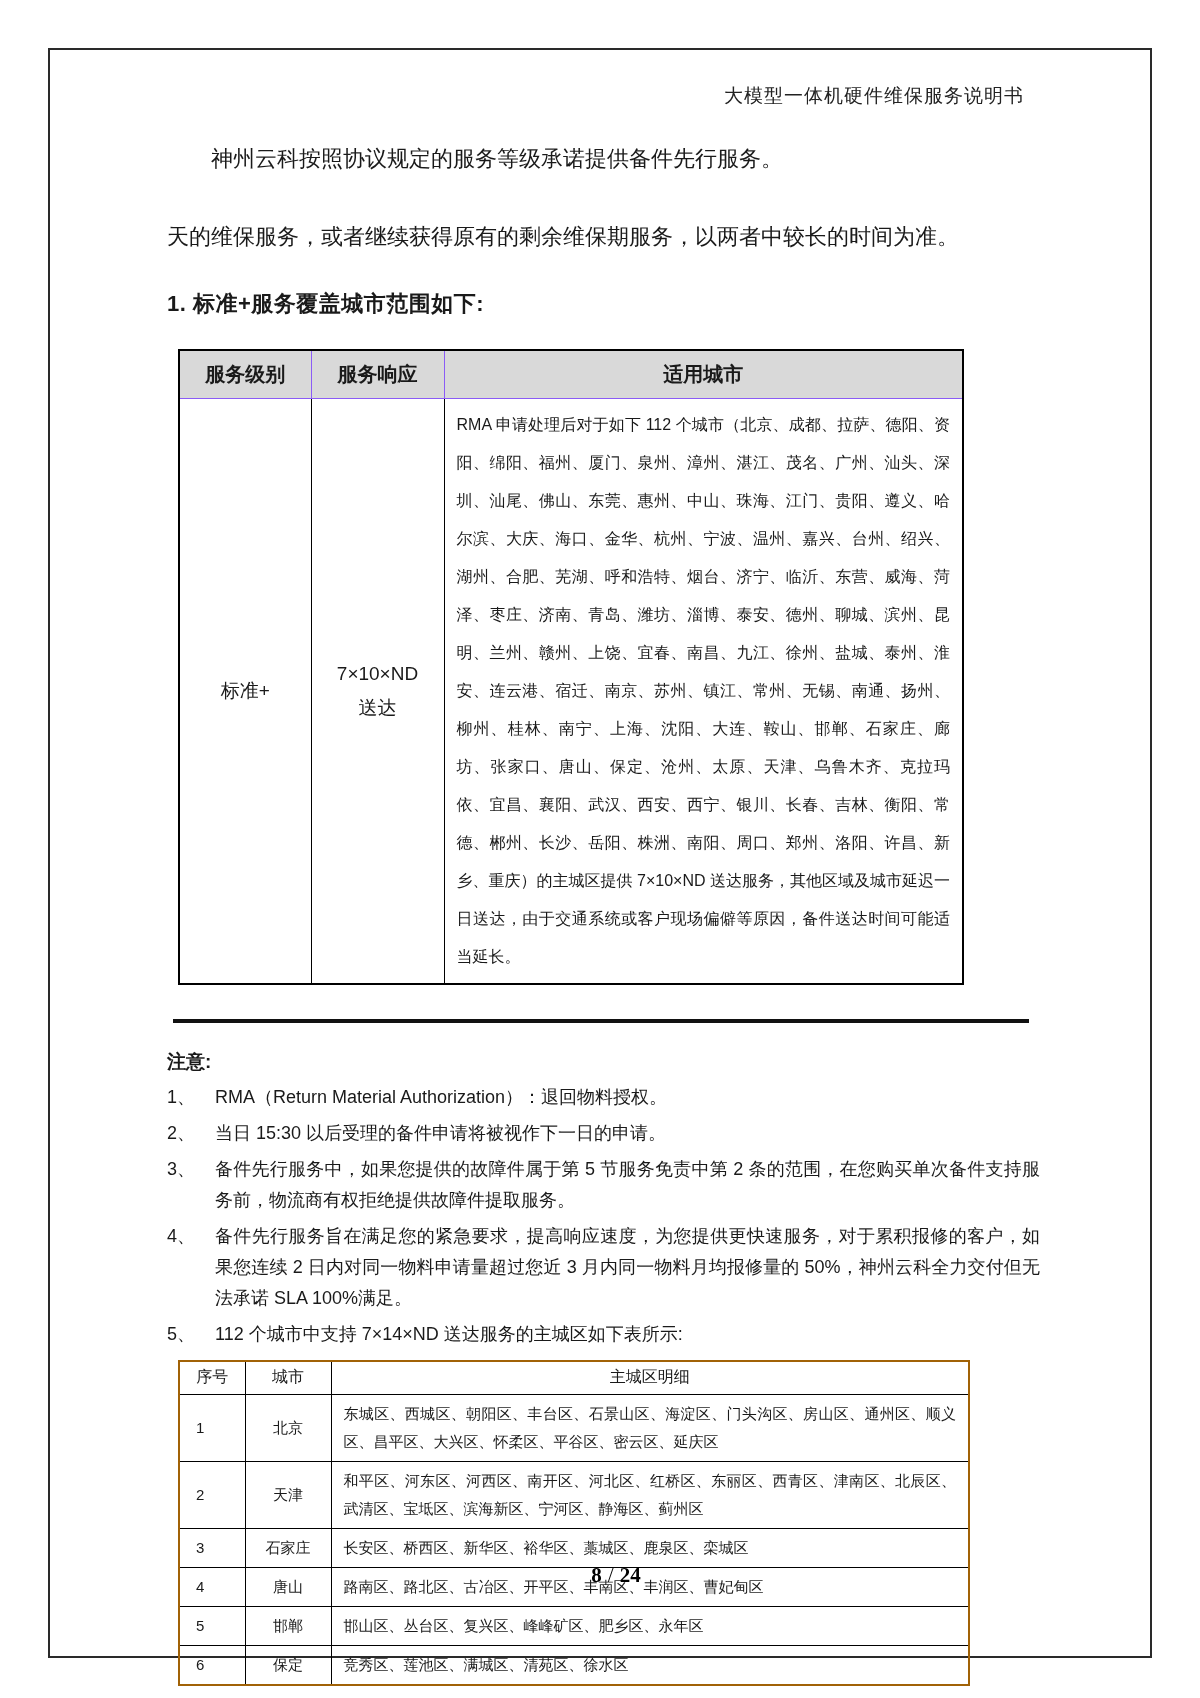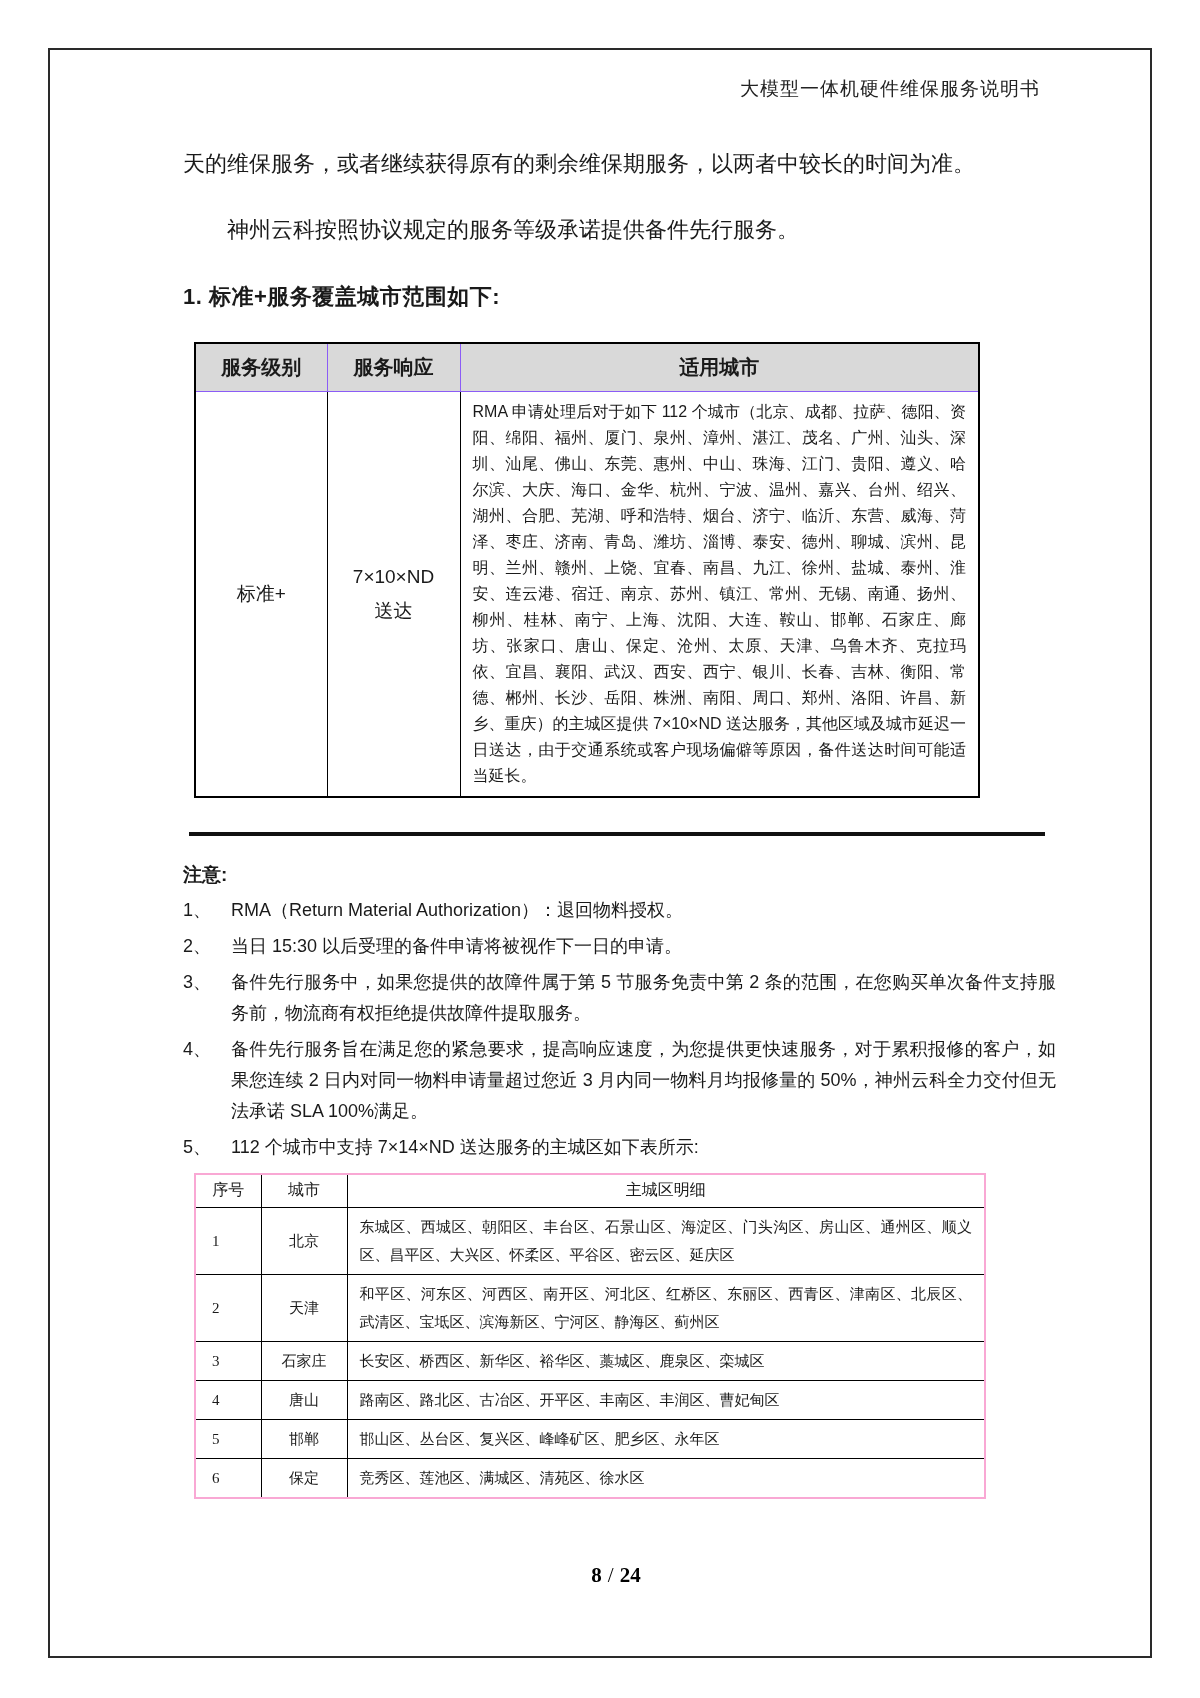--- a/index.html
+++ b/index.html
@@ -4,48 +4,48 @@
 <style>
   * { margin:0; padding:0; box-sizing:border-box; }
   html,body { background:#e8e8e8; }
   .page {
     position:relative; width:1200px; height:1698px; background:#fff;
     font-family:"Liberation Sans", sans-serif; color:#1a1a1a; overflow:hidden;
     margin:0 auto;
   }
   .frame { position:absolute; top:48px; left:48px; right:48px; bottom:40px;
     border:2px solid #2a2a2a; pointer-events:none; }
-  .content { position:absolute; left:167px; top:0; width:873px;margin-left:16px; }
+  .content { position:absolute; left:167px; top:7px; width:873px; }
 
   .doc-header { margin-top:76px; text-align:right; padding-right:16px;
     font-family:"Liberation Serif", serif; font-size:19px; letter-spacing:1px; color:#222; }
 
   .para { margin-top:46px; font-size:22px; line-height:32px; }
   .para.indent { margin-top:34px; text-indent:2em; }
 
   .section-heading { margin-top:36px; font-size:22px; font-weight:bold; letter-spacing:0.5px; }
 
   table { border-collapse:collapse; table-layout:fixed; }
   .service-table { margin-top:30px; margin-left:11px; width:784px; border:2px solid #000; }
   .service-table th { background:var(--thbg,#d9d9d9); border:1px solid #8b5cf6;
     font-size:20px; font-weight:bold; height:48px; text-align:center; }
   .service-table td { border:1px solid #000; vertical-align:middle; }
   .level-cell { text-align:center; font-size:19px; }
   .response-cell { text-align:center; font-size:19px; line-height:34px; }
-  .cities-cell { font-size:16px; line-height:26px; padding:7px 12px;
+  .cities-cell { font-size:16px; line-height:38px; padding:7px 12px;
     text-align:justify; vertical-align:top; }
 
   .thick-rule { margin-top:34px; margin-left:6px; width:856px; height:4px; background:#111; }
 
   .notes-label { margin-top:24px; font-size:19px; font-weight:bold; line-height:30px; }
   .note-item { display:flex; margin-top:5px; font-size:18px; line-height:31px; }
   .note-num { width:48px; flex:none; }
   .note-text { flex:1; text-align:justify; }
 
-  .district-table { margin-top:10px; margin-left:11px; width:790px; border:2px solid #f9a8d4; font-size:15px;font-family:Liberation Serif, serif; }
+  .district-table { margin-top:10px; margin-left:11px; width:790px; border:2px solid #a16207; font-size:15px; }
   .district-table th { border:1px solid #000; font-size:16px; font-weight:normal;
     height:34px; text-align:center; }
   .district-table td { border:1px solid #000; padding:5px 12px; line-height:28px; vertical-align:middle; }
   td.serial-cell { padding-left:16px; }
   td.city-cell { padding:5px 9px; text-align:center; }
   td.districts-cell { text-align:justify; }
 
   .doc-footer { position:absolute; top:1563px; left:0; width:100%; text-align:center;
     font-family:"Liberation Serif", serif; font-size:21px; color:#000;padding-left:32px; }
   .doc-footer .pg { font-weight:bold; }
@@ -54,22 +54,22 @@
 </head>
 <body>
 
 <div class="page">
   <div class="frame"></div>
 
   <div class="content">
 
     <div class="doc-header">大模型一体机硬件维保服务说明书</div>
 
+    <p class="para indent">神州云科按照协议规定的服务等级承诺提供备件先行服务。</p>
     <p class="para">天的维保服务，或者继续获得原有的剩余维保期服务，以两者中较长的时间为准。</p>
-    <p class="para indent">神州云科按照协议规定的服务等级承诺提供备件先行服务。</p>
 
     <h2 class="section-heading">1. 标准+服务覆盖城市范围如下:</h2>
 
     <table class="service-table">
       <colgroup>
           <col style="width:132px">
           <col style="width:133px">
           <col style="width:519px">
         </colgroup>
       <thead>

